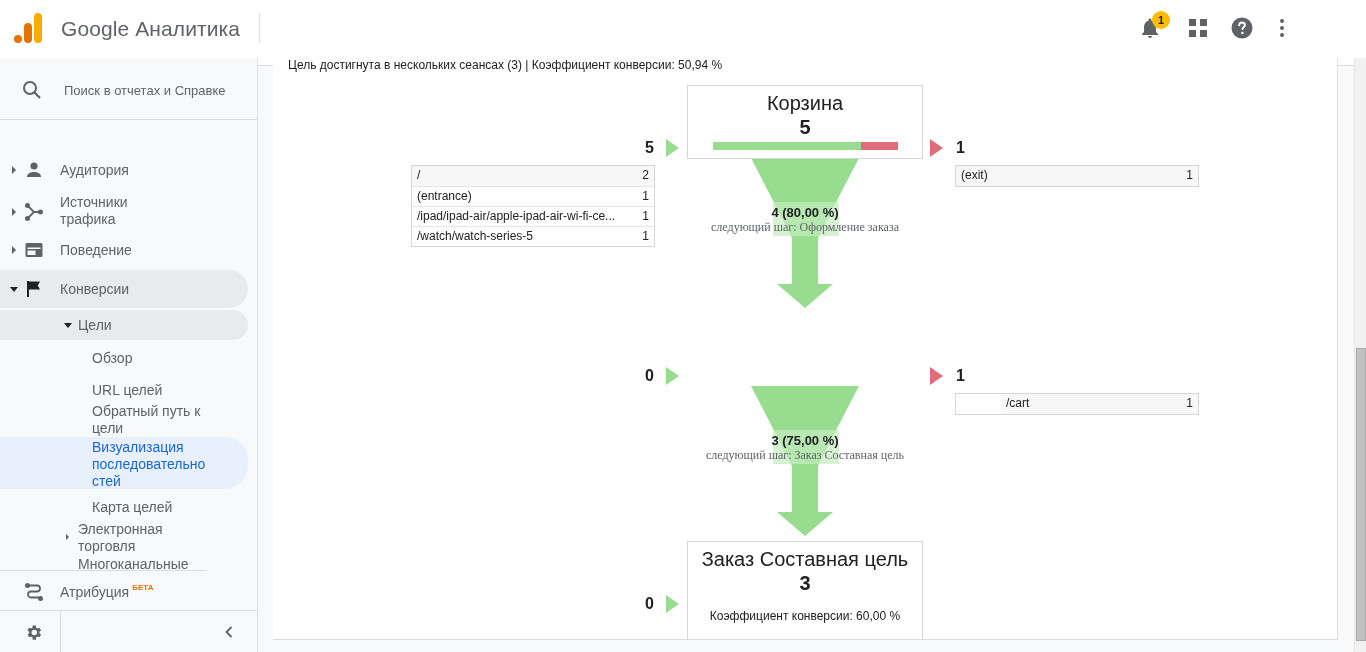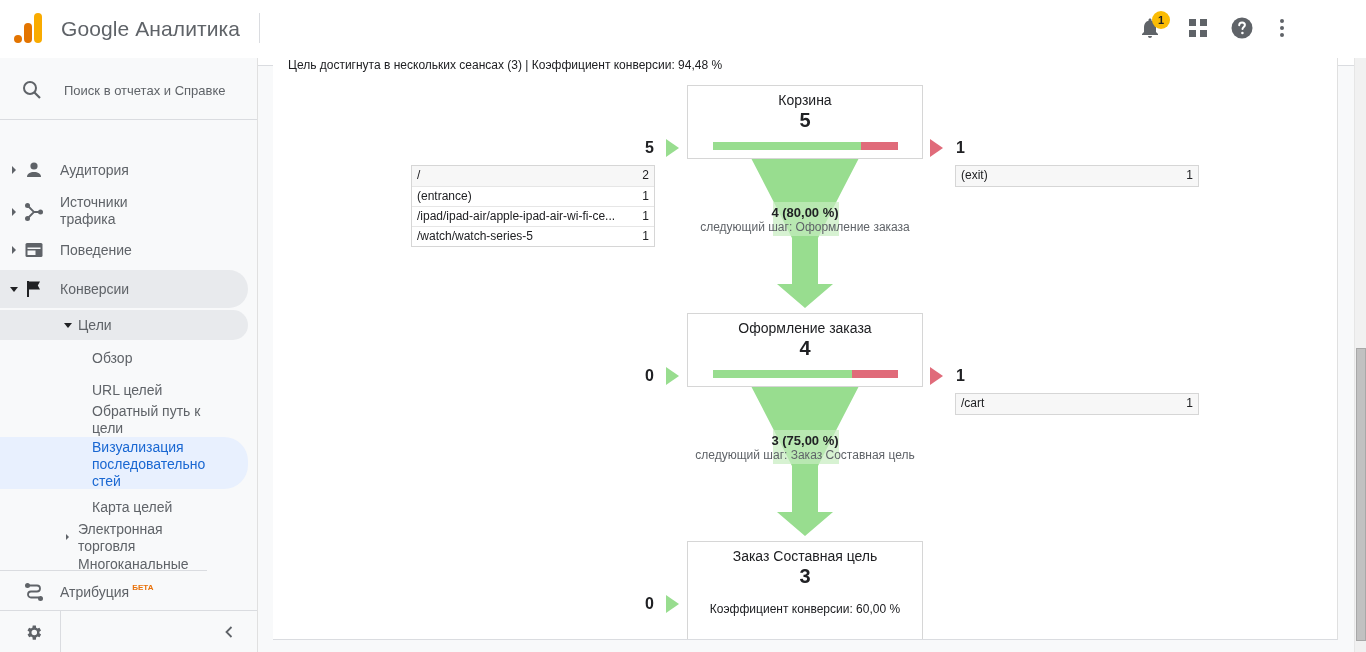--- a/index.html
+++ b/index.html
@@ -32,39 +32,39 @@
   .attrib { position: absolute; left: 0; top: 512px; width: 207px; height: 40px; border-top: 1px solid #dadce0; font-size: 14px; color: #5f6368; cursor: pointer; }
   .beta { font-size: 8px; font-weight: bold; color: #e8710a; position: relative; top: -7px; margin-left: 3px; }
   .sidebar-footer { position: absolute; left: 0; top: 552px; width: 258px; height: 42px; border-top: 1px solid #dadce0; }
   .footer-divider { position: absolute; left: 60px; top: 0; width: 1px; height: 42px; background: #dadce0; }
 
   
   .main { position: absolute; left: 273px; top: 58px; width: 1065px; height: 582px; background: #fff; border-right: 1px solid #e0e0e0; border-bottom: 1px solid #dadce0; overflow: hidden; }
   .summary { position: absolute; left: 15px; top: 0; font-size: 12px; color: #202124; }
 
   .step-box { position: absolute; width: 236px; background: #fff; border: 1px solid #d6d6d6; text-align: center; }
-  .step-name { font-size: 14px; color: #202124; margin-top: 6px; }
+  .step-name { font-size: 20px; color: #202124; margin-top: 6px; }
   .step-count { font-size: 20px; font-weight: bold; color: #202124; margin-top: 1px; }
   .step-bar { position: absolute; left: 25px; bottom: 8px; width: 185px; height: 8px; display: flex; }
   .bar-green { background: #98dd8f; height: 100%; }
   .bar-red { background: #e06b7a; height: 100%; }
 
   .enter-num, .exit-num { position: absolute; font-size: 16px; font-weight: bold; color: #202124; }
   .tri-right-green { position: absolute; width: 0; height: 0; border-top: 9px solid transparent; border-bottom: 9px solid transparent; border-left: 13px solid #98dd8f; }
   .tri-right-red { position: absolute; width: 0; height: 0; border-top: 9px solid transparent; border-bottom: 9px solid transparent; border-left: 13px solid #e06b7a; }
 
   .src-table { position: absolute; width: 244px; border: 1px solid #d6d6d6; font-size: 12px; color: #202124; background: #fff; }
   .src-row { height: 20px; line-height: 19px; border-top: 1px solid #e6e6e6; display: flex; padding: 0 5px; cursor: pointer; }
   .src-row:first-child { border-top: none; background: #f7f7f7; }
   .src-row .k { flex: 1; white-space: nowrap; overflow: hidden; text-overflow: ellipsis; }
   .src-row .v { width: 20px; text-align: right; }
 
   .flow-label { position: absolute; width: 300px; text-align: center; }
   .flow-num { font-size: 13px; font-weight: bold; color: #202124; }
-  .flow-next { font-size: 12px; color: #5f6368; }
+  .flow-next { font-size: 12px; color: #5f6368; font-family: Liberation Serif, serif; }
   .conv { font-size: 12px; color: #202124; margin-top: 14px; }
 
   
   .scrollbar { position: absolute; left: 1354px; top: 58px; width: 12px; height: 594px; background: #f1f1f1; border-left: 1px solid #e6e6e6; }
   .scroll-thumb { position: absolute; left: 1px; top: 290px; width: 10px; height: 293px; background: #c1c1c1; border: 1px solid #a8a8a8; }
 </style>
 </head>
 <body>
 
 <div class="header">
@@ -204,21 +204,21 @@
       <path d="M19.4 13a7.5 7.5 0 0 0 0-2l2.1-1.6-2-3.5-2.5 1a7.6 7.6 0 0 0-1.7-1L15 3h-4l-.4 2.9a7.6 7.6 0 0 0-1.7 1l-2.5-1-2 3.5L6.6 11a7.5 7.5 0 0 0 0 2l-2.1 1.6 2 3.5 2.5-1a7.6 7.6 0 0 0 1.7 1L11 21h4l.4-2.9a7.6 7.6 0 0 0 1.7-1l2.5 1 2-3.5zM13 15.5a3.5 3.5 0 1 1 0-7 3.5 3.5 0 0 1 0 7z" fill="#5f6368"></path>
     </svg>
     <div class="footer-divider"></div>
     <svg style="position:absolute;left:222px;top:14px;width:14px;height:14px;" viewBox="0 0 14 14">
       <path d="M9.5 2L4.5 7l5 5" stroke="#5f6368" stroke-width="1.8" fill="none"></path>
     </svg>
   </div>
 </div>
 
 <div class="main">
-  <div class="summary">Цель достигнута в нескольких сеансах (3) | Коэффициент конверсии: 94,48 %</div>
+  <div class="summary">Цель достигнута в нескольких сеансах (3) | Коэффициент конверсии: 50,94 %</div>
 
   <svg style="position:absolute;left:0;top:0;width:1065px;height:582px;pointer-events:none;">
 
     <path d="M478 100 L586 100 Q560 150 545 180 L545 226 L560 226 L532 250 L504 226 L519 226 L519 180 Q504 150 478 100 Z" fill="#98dd8f"></path>
     <rect x="500" y="144" width="66" height="34" fill="#c6ecbf" opacity="0.7"></rect>
 
     <path d="M478 328 L586 328 Q560 378 545 408 L545 454 L560 454 L532 478 L504 454 L519 454 L519 408 Q504 378 478 328 Z" fill="#98dd8f"></path>
     <rect x="500" y="372" width="66" height="34" fill="#c6ecbf" opacity="0.7"></rect>
   </svg>
 
@@ -261,32 +261,24 @@
       </div>
   </div>
 
   <div class="flow-label" style="left:382px;top:147px;">
     <div class="flow-num">4 (80,00 %)</div>
     <div class="flow-next">следующий шаг: Оформление заказа</div>
   </div>
 
   <div class="enter-num" style="left:372px;top:309px;">0</div>
   <div class="tri-right-green" style="left:393px;top:309px;"></div>
-  <div class="step-box" style="left:414px;top:255px;height:74px;">
-    <div class="step-name">Оформление заказа</div>
-    <div class="step-count">4</div>
-    <div class="step-bar">
-      <div class="bar-green" style="width:75%;"></div>
-      <div class="bar-red" style="width:25%;"></div>
-    </div>
-  </div>
   <div class="tri-right-red" style="left:657px;top:309px;"></div>
   <div class="exit-num" style="left:683px;top:309px;">1</div>
 
-  <div class="src-table" style="left:682px;top:335px;">
+  <div class="src-table" style="left:682px;top:335px;padding-left:45px;">
     <div class="src-row">
         <span class="k">/cart</span>
         <span class="v">1</span>
       </div>
   </div>
 
   <div class="flow-label" style="left:382px;top:375px;">
     <div class="flow-num">3 (75,00 %)</div>
     <div class="flow-next">следующий шаг: Заказ Составная цель</div>
   </div>

